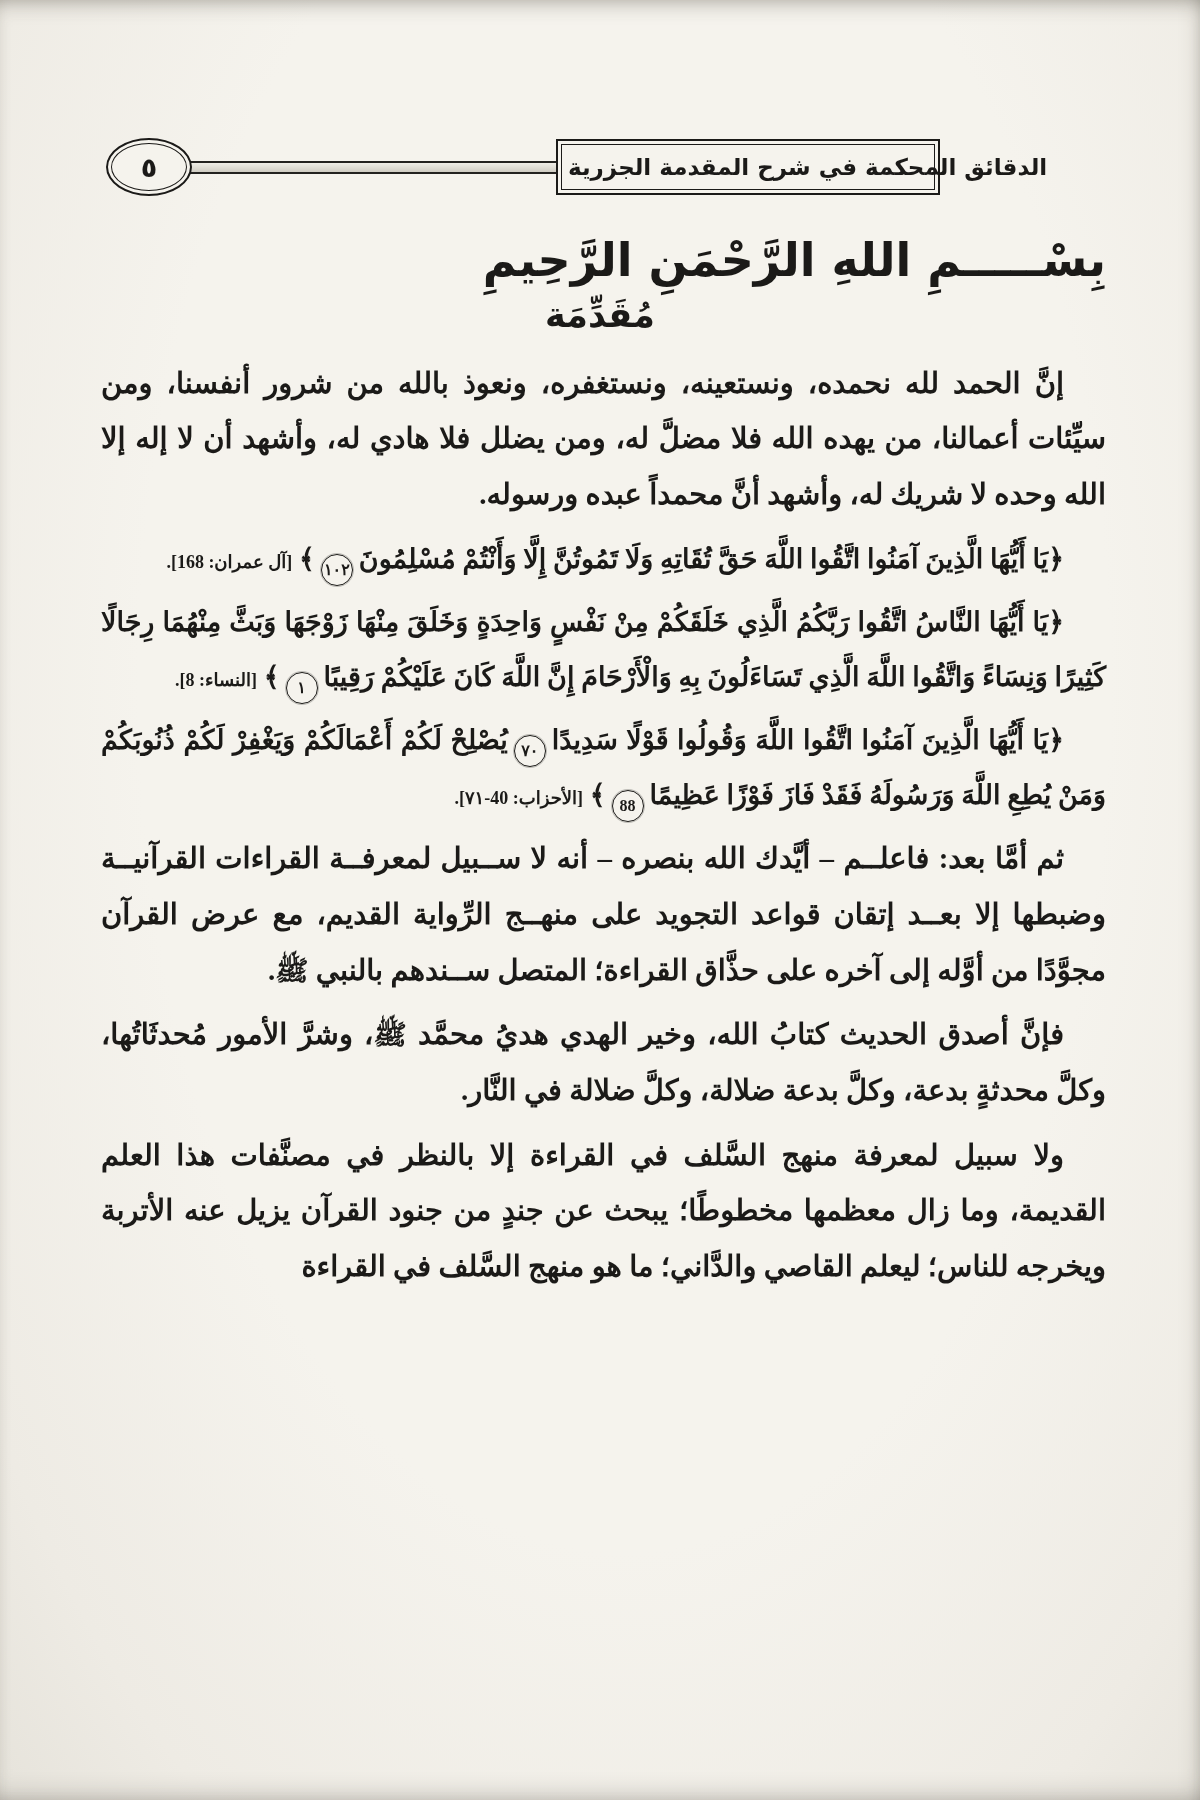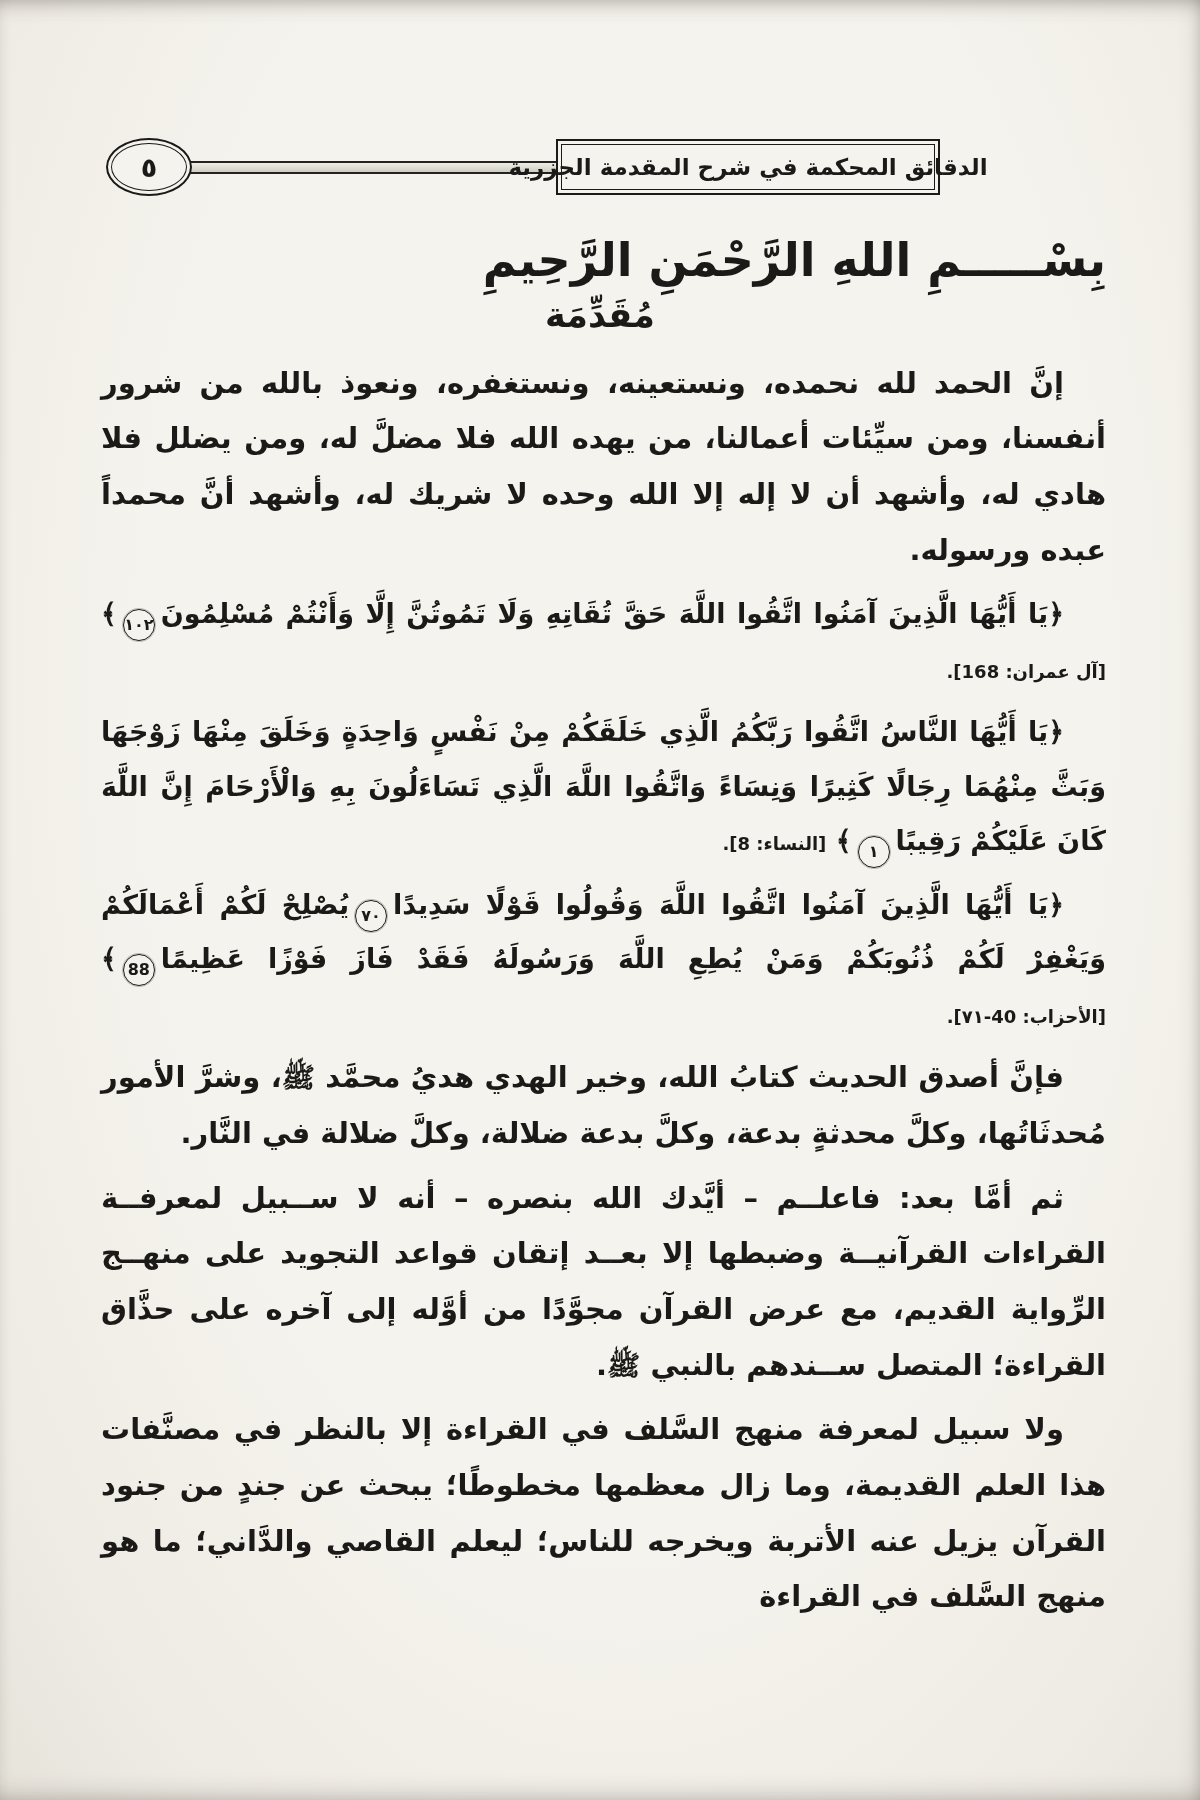--- a/index.html
+++ b/index.html
@@ -34,21 +34,21 @@
   .page-num{font-size:27px;font-weight:bold;line-height:1;}
   .header-rule{
     flex:1 1 auto;height:9px;margin:0 -4px;
     border-top:2.6px solid #23221f;border-bottom:2.6px solid #23221f;
     background:linear-gradient(#efede6,#cfccc2);
     z-index:1;
   }
   .title-box{
     position:relative;flex:0 0 auto;width:380px;height:52px;
     border:2.4px solid #1b1a18;background:#f5f3ed;
-    display:flex;align-items:center;justify-content:center;z-index:2;
+    display:flex;align-items:center;z-index:2;
   }
   .title-box::after{
     content:"";position:absolute;inset:3px;border:1.3px solid #1b1a18;pointer-events:none;
   }
   .book-title{
     direction:rtl;font-size:23px;font-weight:bold;white-space:nowrap;
     padding:0 10px;line-height:1;
   }
 
   
@@ -59,21 +59,21 @@
   }
   .basmala{
     font-size:46px;font-weight:bold;line-height:1.25;
     margin:0 0 4px 0;
   }
   .muqaddima{
     text-align:center;font-size:35px;font-weight:bold;margin:4px 0 20px 0;line-height:1.2;
   }
   .block{
     margin:0 0 9px 7px;
-    font-size:29px;font-weight:bold;line-height:1.92;
+    font-size:29px;font-weight:bold;line-height:1.92;font-family:Liberation Serif, serif;
   }
   .indent{text-indent:42px;}
   .verse{font-size:27px;line-height:2.02;}
   .vref{font-size:18px;font-weight:bold;white-space:nowrap;}
   .ayah-num{
     display:inline-flex;align-items:center;justify-content:center;
     width:30px;height:30px;border:1.7px solid #1b1a18;border-radius:50%;
     box-shadow:0 0 0 1px rgba(27,26,24,.25);
     font-size:16px;font-weight:bold;line-height:1;
     margin:0 6px;vertical-align:-7px;text-indent:0;
@@ -103,20 +103,20 @@
 
     <p class="block indent">إنَّ الحمد لله نحمده، ونستعينه، ونستغفره، ونعوذ بالله من شرور أنفسنا، ومن سيِّئات أعمالنا، من يهده الله فلا مضلَّ له، ومن يضلل فلا هادي له، وأشهد أن لا إله إلا الله وحده لا شريك له، وأشهد أنَّ محمداً عبده ورسوله.</p>
 
     <p class="block verse indent"><span>﴿يَا أَيُّهَا الَّذِينَ آمَنُوا اتَّقُوا اللَّهَ حَقَّ تُقَاتِهِ وَلَا تَمُوتُنَّ إِلَّا وَأَنْتُمْ مُسْلِمُونَ</span><span class="ayah-num">١٠٢</span><span>﴾</span> <span class="vref">[آل عمران: 168].</span></p>
 
     <p class="block verse indent"><span>﴿يَا أَيُّهَا النَّاسُ اتَّقُوا رَبَّكُمُ الَّذِي خَلَقَكُمْ مِنْ نَفْسٍ وَاحِدَةٍ وَخَلَقَ مِنْهَا زَوْجَهَا وَبَثَّ مِنْهُمَا رِجَالًا كَثِيرًا وَنِسَاءً وَاتَّقُوا اللَّهَ الَّذِي تَسَاءَلُونَ بِهِ وَالْأَرْحَامَ إِنَّ اللَّهَ كَانَ عَلَيْكُمْ رَقِيبًا</span><span class="ayah-num">١</span><span>﴾</span> <span class="vref">[النساء: 8].</span></p>
 
     <p class="block verse indent"><span>﴿يَا أَيُّهَا الَّذِينَ آمَنُوا اتَّقُوا اللَّهَ وَقُولُوا قَوْلًا سَدِيدًا</span><span class="ayah-num">٧٠</span><span>يُصْلِحْ لَكُمْ أَعْمَالَكُمْ وَيَغْفِرْ لَكُمْ ذُنُوبَكُمْ وَمَنْ يُطِعِ اللَّهَ وَرَسُولَهُ فَقَدْ فَازَ فَوْزًا عَظِيمًا</span><span class="ayah-num">88</span><span>﴾</span> <span class="vref">[الأحزاب: 40-٧١].</span></p>
 
 
+    <p class="block indent"><span>ثم أمَّا بعد: فاعلــم – أيَّدك الله بنصره – أنه لا ســبيل لمعرفــة القراءات القرآنيــة وضبطها إلا بعــد إتقان قواعد التجويد على منهــج الرِّواية القديم، مع عرض القرآن مجوَّدًا من أوَّله إلى آخره على حذَّاق القراءة؛ المتصل ســندهم بالنبي </span><span class="saw">ﷺ</span><span>.</span></p>
+
     <p class="block indent"><span>فإنَّ أصدق الحديث كتابُ الله، وخير الهدي هديُ محمَّد </span><span class="saw">ﷺ</span><span>، وشرَّ الأمور مُحدثَاتُها، وكلَّ محدثةٍ بدعة، وكلَّ بدعة ضلالة، وكلَّ ضلالة في النَّار.</span></p>
-
-    <p class="block indent"><span>ثم أمَّا بعد: فاعلــم – أيَّدك الله بنصره – أنه لا ســبيل لمعرفــة القراءات القرآنيــة وضبطها إلا بعــد إتقان قواعد التجويد على منهــج الرِّواية القديم، مع عرض القرآن مجوَّدًا من أوَّله إلى آخره على حذَّاق القراءة؛ المتصل ســندهم بالنبي </span><span class="saw">ﷺ</span><span>.</span></p>
 
     <p class="block indent">ولا سبيل لمعرفة منهج السَّلف في القراءة إلا بالنظر في مصنَّفات هذا العلم القديمة، وما زال معظمها مخطوطًا؛ يبحث عن جندٍ من جنود القرآن يزيل عنه الأتربة ويخرجه للناس؛ ليعلم القاصي والدَّاني؛ ما هو منهج السَّلف في القراءة</p>
 
   </main>
 </div>
 
 </body></html>

